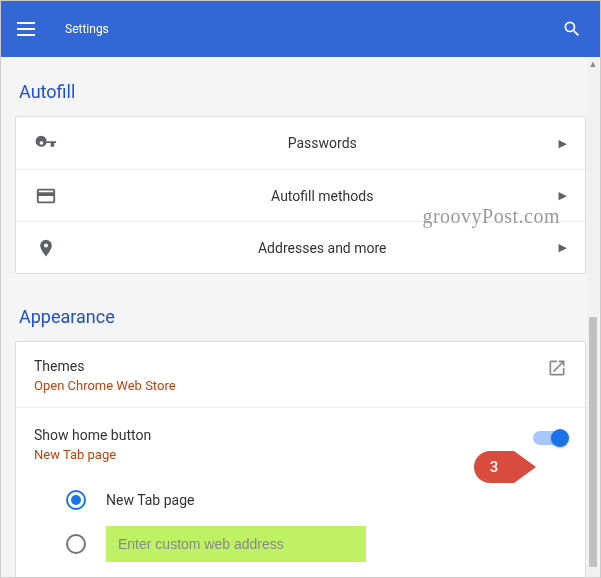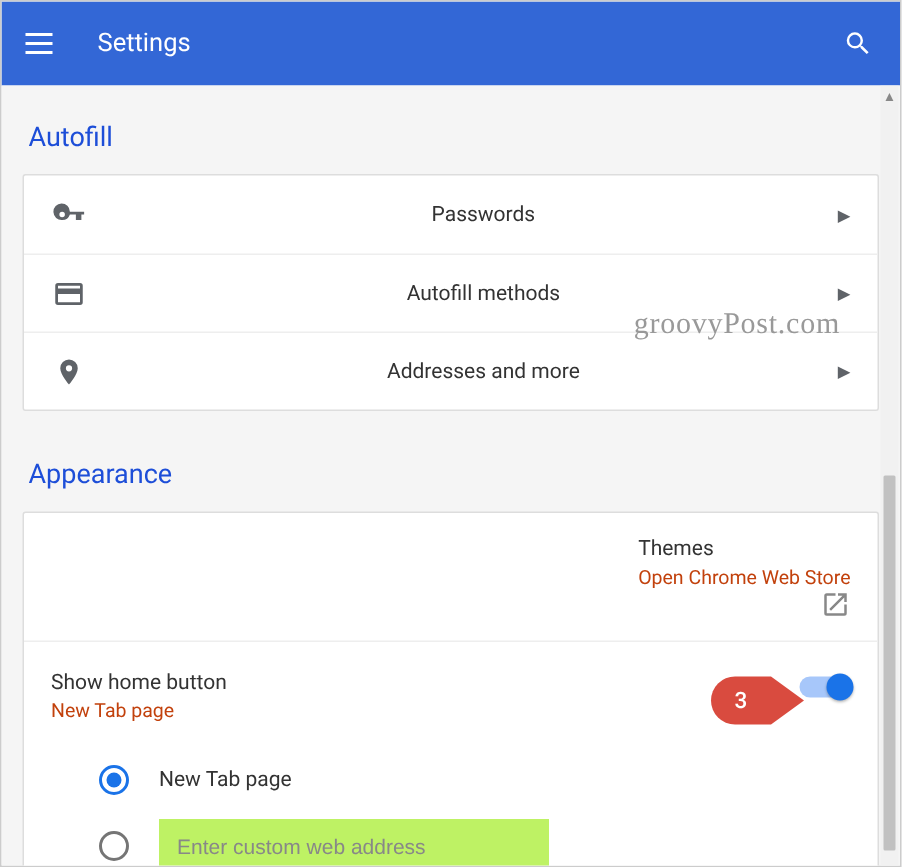--- a/index.html
+++ b/index.html
@@ -15,21 +15,21 @@
   .appbar {
     background: #3367d6;
     height: 56px;
     display: flex;
     align-items: center;
     padding: 0 16px;
     color: #fff;
   }
   .menu-btn { width: 24px; height: 24px; display: flex; flex-direction: column; justify-content: center; gap: 4px; cursor: pointer; }
   .menu-btn span { display:block; height:2px; background:#fff; width:18px; }
-  .appbar-title { margin-left: 24px; font-size: 17px; font-weight: 400; }
+  .appbar-title { margin-left: 24px; font-size: 12px; font-weight: 400; }
   .appbar-spacer { flex: 1; }
   .search-btn { width: 24px; height: 24px; cursor: pointer; display:flex; align-items:center; justify-content:center; }
   .content-wrap {
     position: relative;
     height: calc(578px - 56px);
     background: #f5f5f5;
     overflow: hidden;
   }
   .content {
     padding: 18px 14px 0 14px;
@@ -52,21 +52,21 @@
     padding: 0 18px;
     cursor: pointer;
     border-top: 1px solid #eee;
   }
   .row:first-child { border-top: none; }
   .row-icon { width: 24px; height: 24px; color: #5f6368; display:flex; align-items:center; justify-content:center; flex-shrink:0; }
   .row-label { margin-left: 28px; font-size: 14px; color: #333; flex:1;text-align:center; }
   .row-chev { color: #5f6368; font-size: 11px; }
   .section-gap { height: 26px; }
   .theme-row {
-    display:flex; align-items:flex-end; padding: 16px 18px 14px 18px; cursor:pointer;flex-direction:column;
+    display:flex; align-items:flex-start; padding: 16px 18px 14px 18px; cursor:pointer;
   }
   .theme-text { flex:1; }
   .theme-title { font-size: 14px; color:#333; margin-bottom:4px; }
   .theme-sub { font-size: 13px; color:#c2410c; }
   .open-ext-icon { width:20px; height:20px; color:#888; }
   .home-row {
     display:flex; align-items:flex-start; padding: 19px 18px 12px 18px;
   }
   .home-text { flex:1; }
   .toggle {

